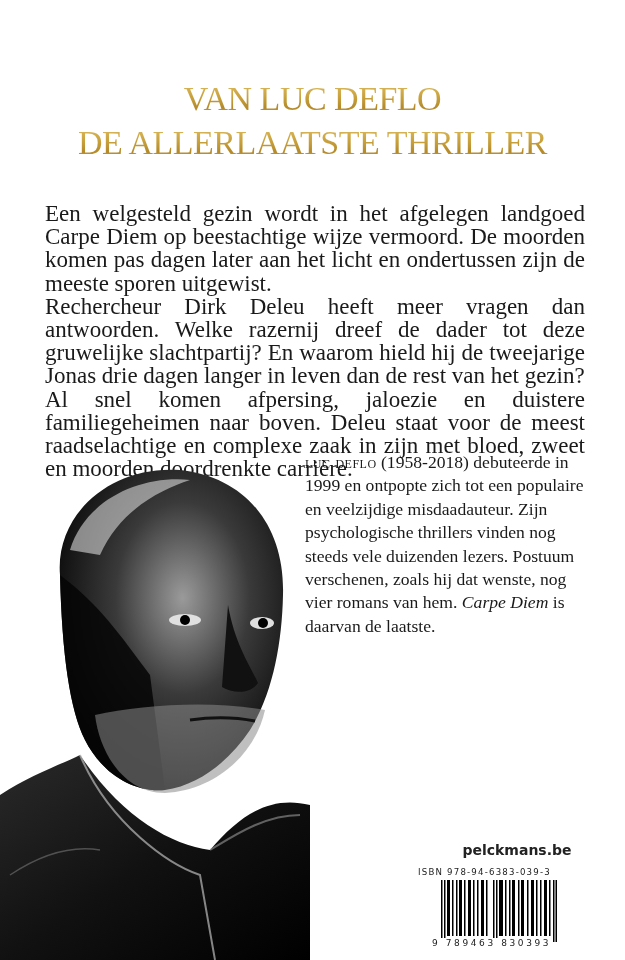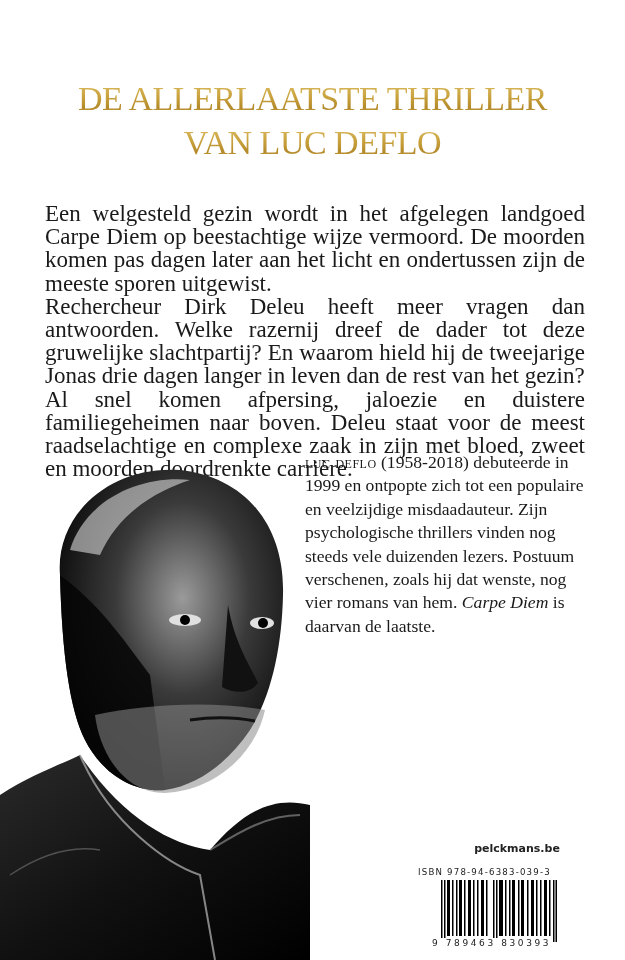--- a/index.html
+++ b/index.html
@@ -7,31 +7,31 @@
     .title { position: absolute; left: 0; width: 625px; top: 77px; text-align: center; font-family: "Liberation Serif", serif; font-size: 34px; line-height: 44px; letter-spacing: -0.5px; }
     .title .line { display: block; background: linear-gradient(180deg, #e2c570 0%, #c9a23d 45%, #b48a2a 70%, #d6b55a 100%); -webkit-background-clip: text; background-clip: text; color: transparent; }
     .blurb { position: absolute; left: 45px; top: 202px; width: 540px; font-size: 23px; line-height: 23.2px; text-align: justify; }
     .blurb p { margin: 0; }
     .blurb p.last-left { text-align-last: left; }
     .photo { position: absolute; left: 0; top: 455px; width: 310px; height: 505px; }
     .bio { position: absolute; left: 305px; top: 451px; width: 290px; font-size: 17.6px; line-height: 23.4px; }
     .bio p { margin: 0; }
     .bio .sc { font-variant: small-caps; letter-spacing: 0.5px; text-transform: lowercase; }
     .bio .em { font-style: italic; }
-    .publisher { position: absolute; left: 447px; top: 842px; width: 140px; text-align: center; font-family: "DejaVu Sans", sans-serif; font-size: 11px; font-weight: bold; color: #222; }
+    .publisher { position: absolute; left: 447px; top: 842px; width: 140px; text-align: center; font-family: "DejaVu Sans", sans-serif; font-size: 14px; font-weight: bold; color: #222; }
     .isbn { position: absolute; left: 418px; top: 867px; font-family: "DejaVu Sans", sans-serif; font-size: 8.6px; letter-spacing: 1.2px; color: #222; }
     .barcode { position: absolute; left: 441px; top: 880px; width: 116px; height: 62px; }
     .barcode-digits { position: absolute; left: 432px; top: 938px; font-family: "DejaVu Sans", sans-serif; font-size: 9px; letter-spacing: 2.6px; color: #222; background: #fff; text-align: center; }
   </style>
 </head>
 <body>
 
 <div class="title">
+  <span class="line">VAN LUC DEFLO</span>
   <span class="line">DE ALLERLAATSTE THRILLER</span>
-  <span class="line">VAN LUC DEFLO</span>
 </div>
 
 <div class="blurb">
   <p class="last-left">Een welgesteld gezin wordt in het afgelegen landgoed Carpe Diem op beestachtige wijze vermoord. De moorden komen pas dagen later aan het licht en ondertussen zijn de meeste sporen uitgewist.</p>
   <p class="last-left">Rechercheur Dirk Deleu heeft meer vragen dan antwoorden. Welke razernij dreef de dader tot deze gruwelijke slachtpartij? En waarom hield hij de tweejarige Jonas drie dagen langer in leven dan de rest van het gezin?</p>
   <p class="last-left">Al snel komen afpersing, jaloezie en duistere familiegeheimen naar boven. Deleu staat voor de meest raadselachtige en complexe zaak in zijn met bloed, zweet en moorden doordrenkte carrière.</p>
 </div>
 
 <svg class="photo" viewBox="0 0 310 505" preserveAspectRatio="none">
   <defs>

